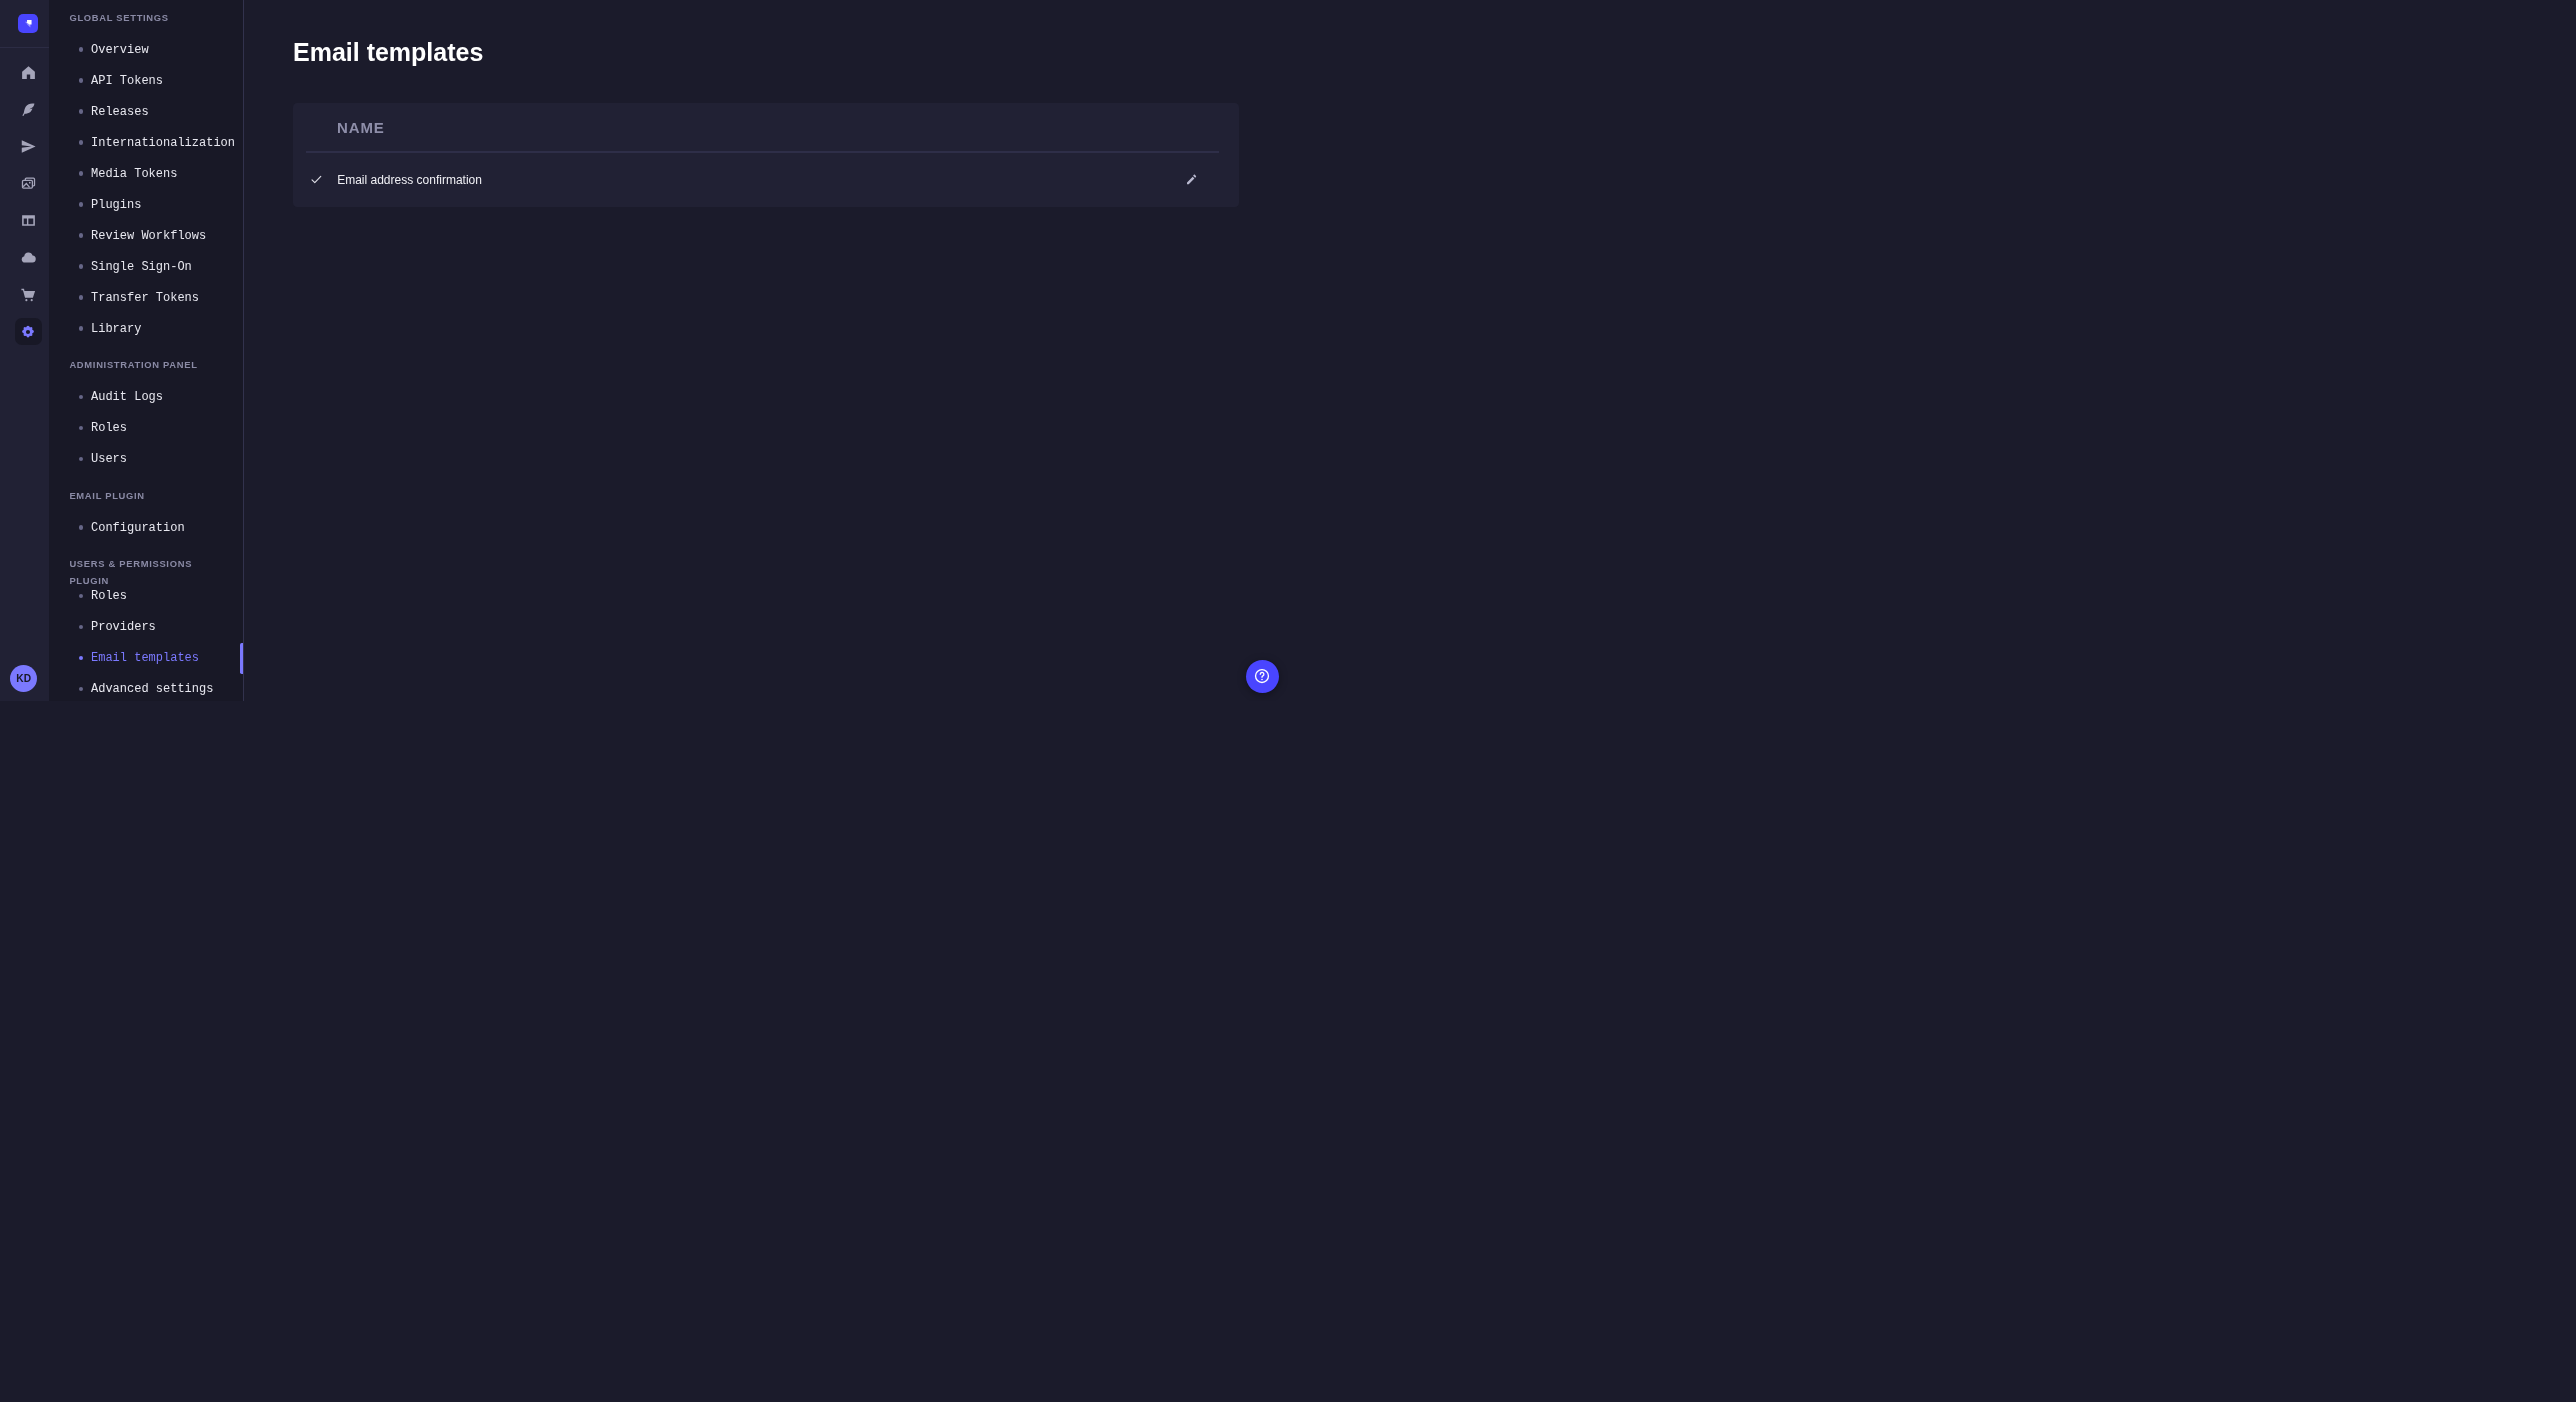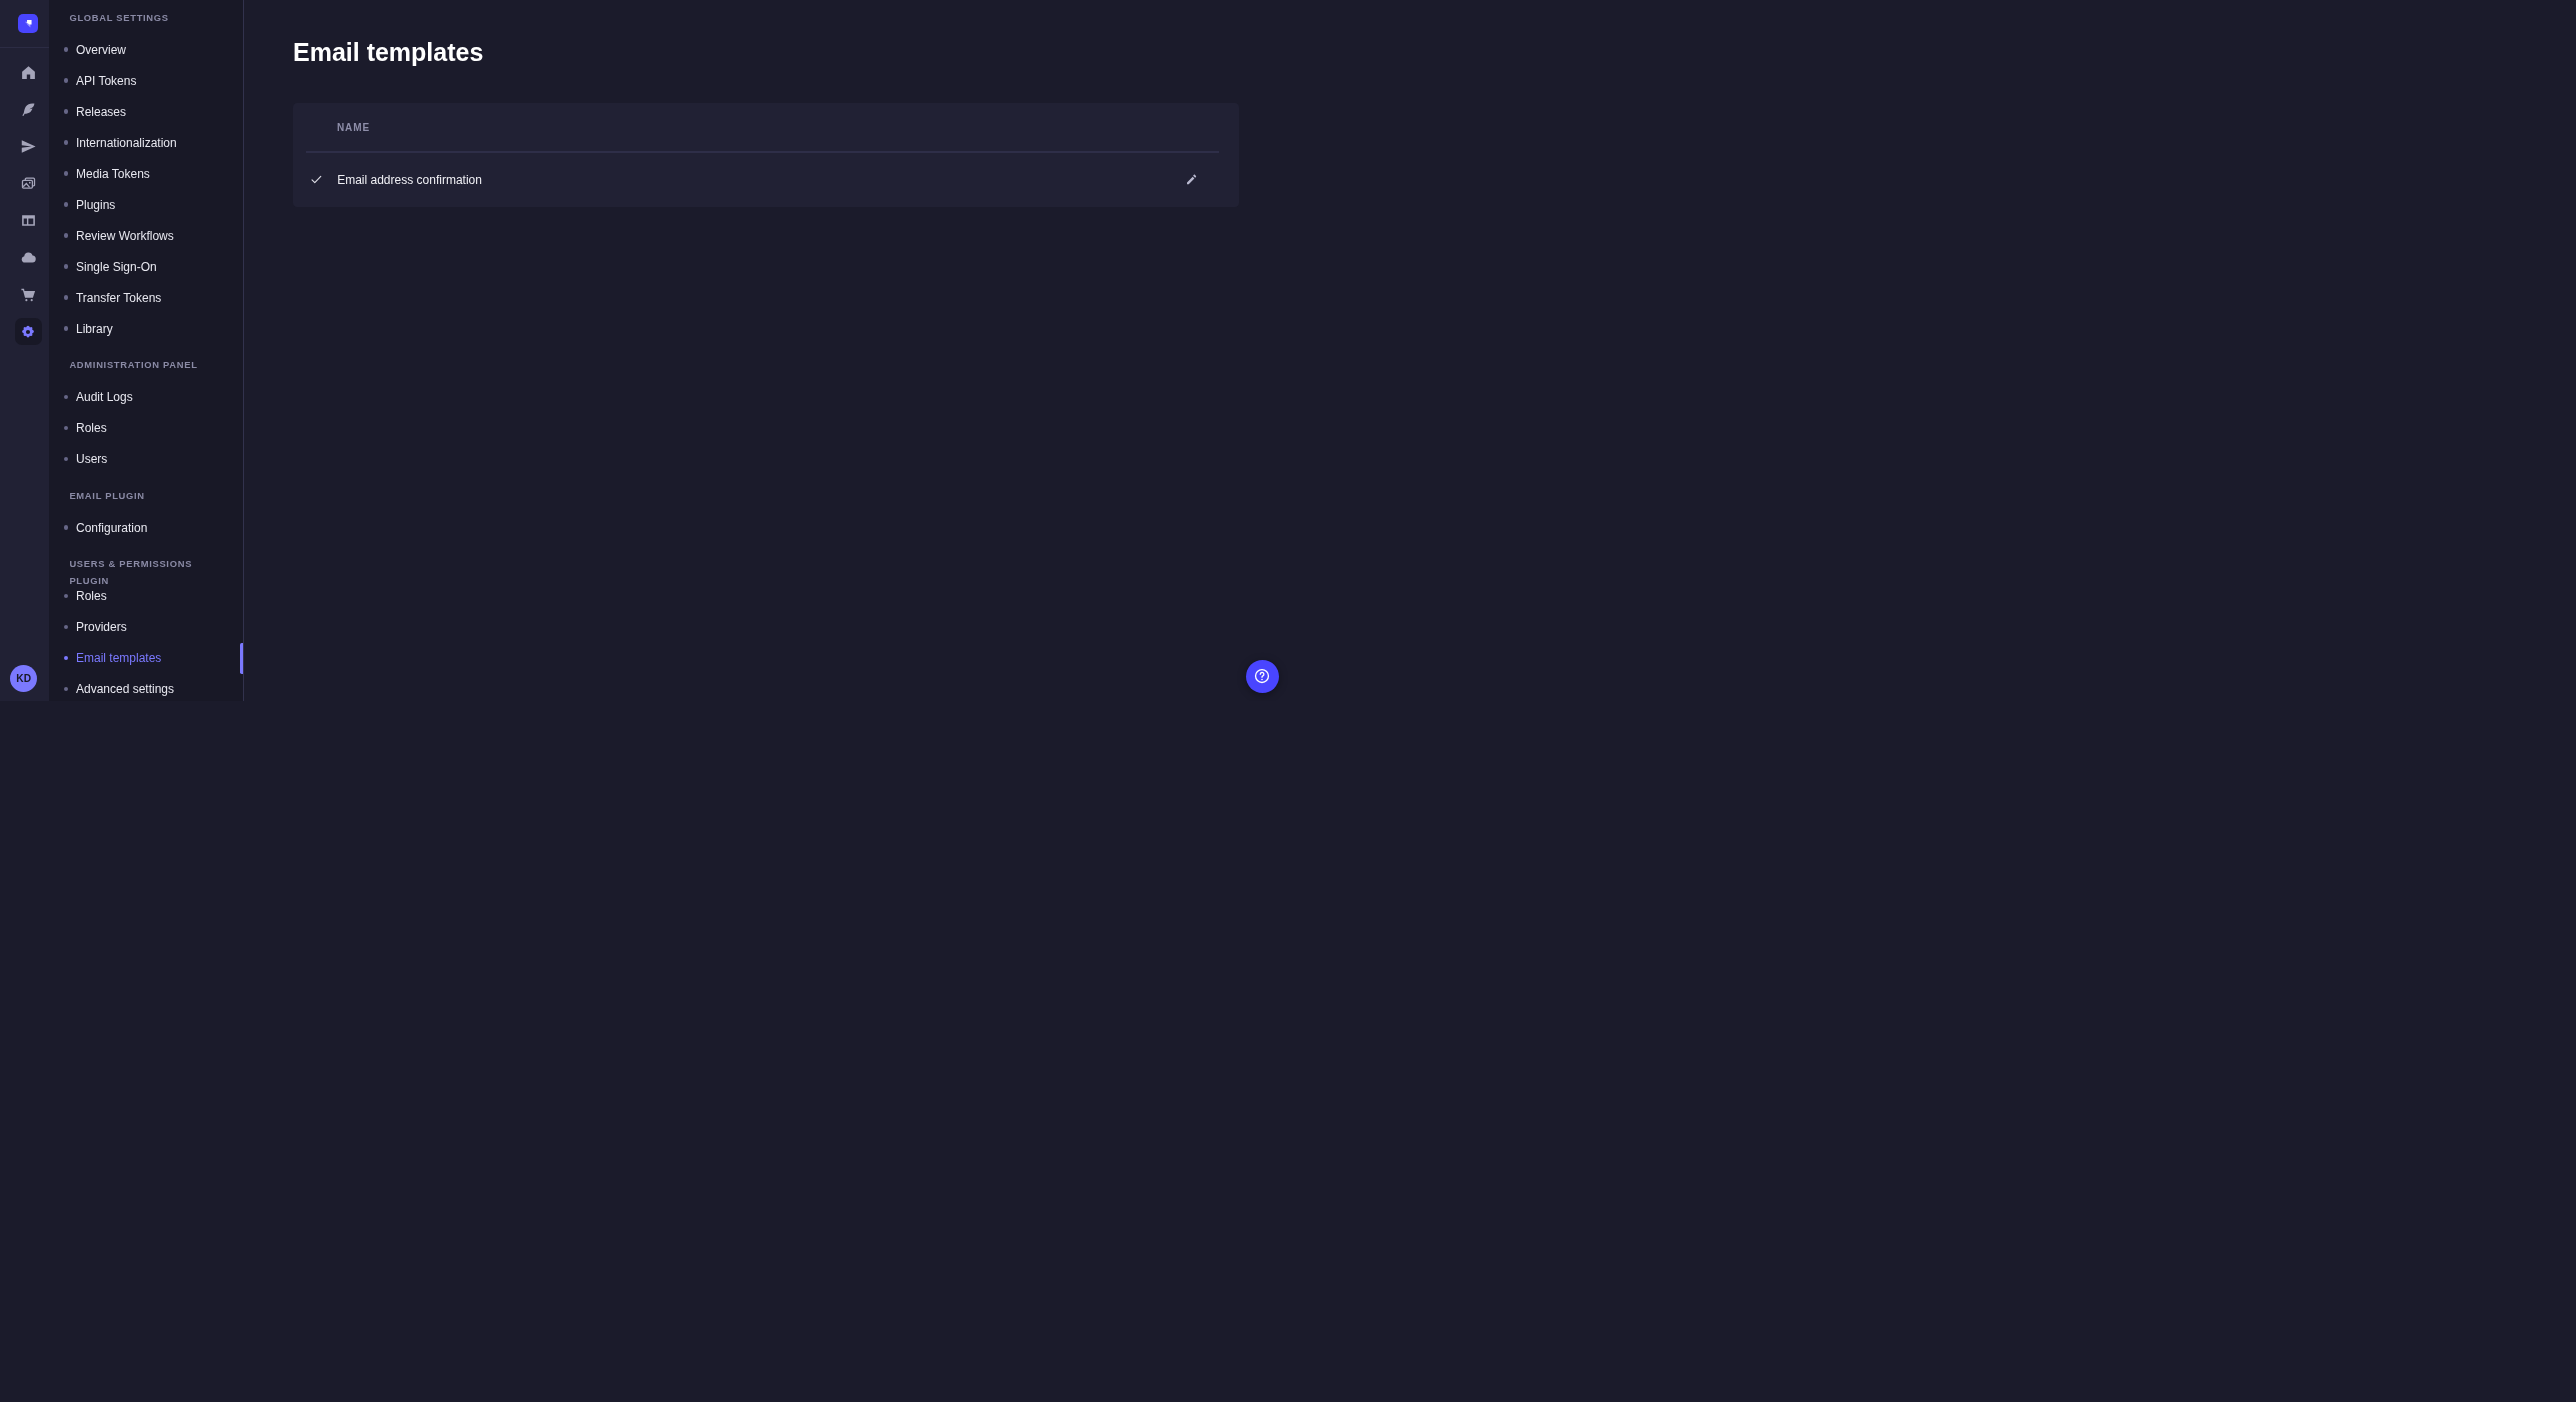--- a/index.html
+++ b/index.html
@@ -43,40 +43,40 @@
   }
   .subnav-section { margin-top:12px; }
   .subnav-section:first-child { margin-top:0; }
   .section-title {
     height:17px; line-height:17px; padding:0 20.4px;
     font-size:9.4px; font-weight:bold; letter-spacing:0.7px; color:#8a8aa5;
   }
   .section-items { margin-top:8.5px; }
   .nav-item {
     position:relative; height:31px; display:flex; align-items:center;
-    padding-left:15px; cursor:pointer;
+    padding-left:30px; cursor:pointer;font-family:Liberation Mono, monospace;
   }
   .bullet { width:4.3px; height:4.3px; border-radius:50%; background:#666687; flex:none; }
   .nav-label { margin-left:7.7px; font-size:12px; color:#e8e8f0; }
   .nav-item.active .bullet { background:#7b79ff; }
   .nav-item.active .nav-label { color:#7b79ff; }
   .nav-item.active::after {
     content:""; position:absolute; right:0; top:0; width:2.6px; height:31px;
     background:#7b79ff; border-radius:1.7px 0 0 1.7px;
   }
 
   
   .content { position:absolute; left:244px; top:0; right:0; bottom:0; padding:36px 49px 0 49px; }
   .page-title { font-size:25px; line-height:32px; font-weight:bold; color:#ffffff; }
 
   .card {
     margin-top:35px; background:#212134; border-radius:4.3px; overflow:hidden;
   }
   .thead { height:48px; display:flex; align-items:center; padding-left:44px; }
-  .col-header { font-size:10px; font-weight:bold; letter-spacing:0.9px; color:#8e8ea9; }
+  .col-header { font-size:15px; font-weight:bold; letter-spacing:0.9px; color:#8e8ea9; }
   .tdivider { height:0.9px; background:#2e2e48; margin:0 20.4px 0 12.8px; }
   .trow { height:54px; display:flex; align-items:center; padding:0 34px 0 13.6px; cursor:pointer; }
   .row-icon { width:20.4px; display:flex; justify-content:center; color:#dcdce4; flex:none; }
   .row-label { margin-left:10.2px; font-size:12px; color:#f0f0f5; flex:1; }
   .edit-btn {
     width:27px; height:27px; background:none; border:none; cursor:pointer;
     display:flex; align-items:center; justify-content:center; color:#b9b9cf;
   }
 
   

